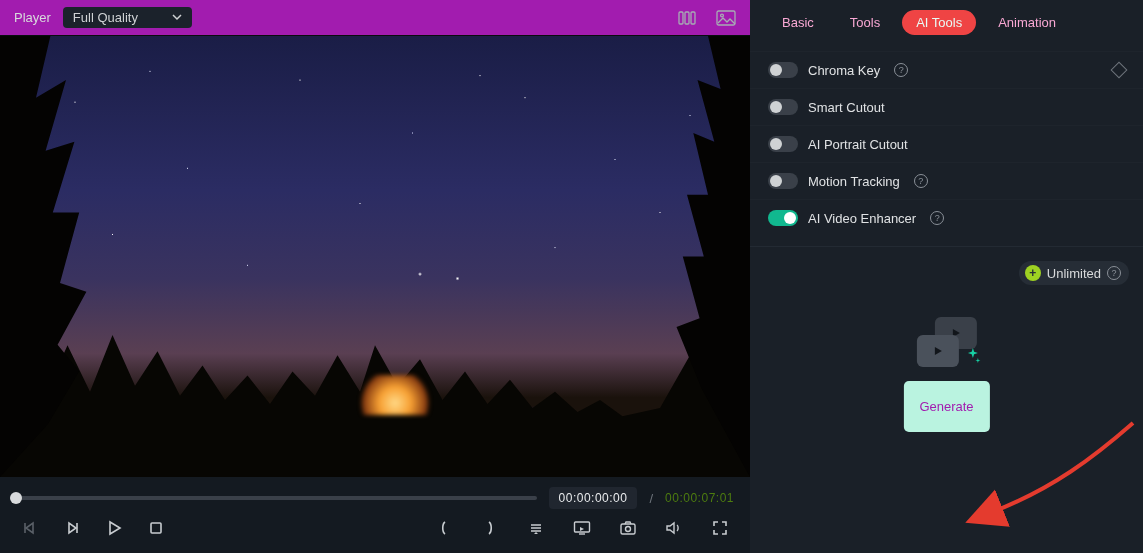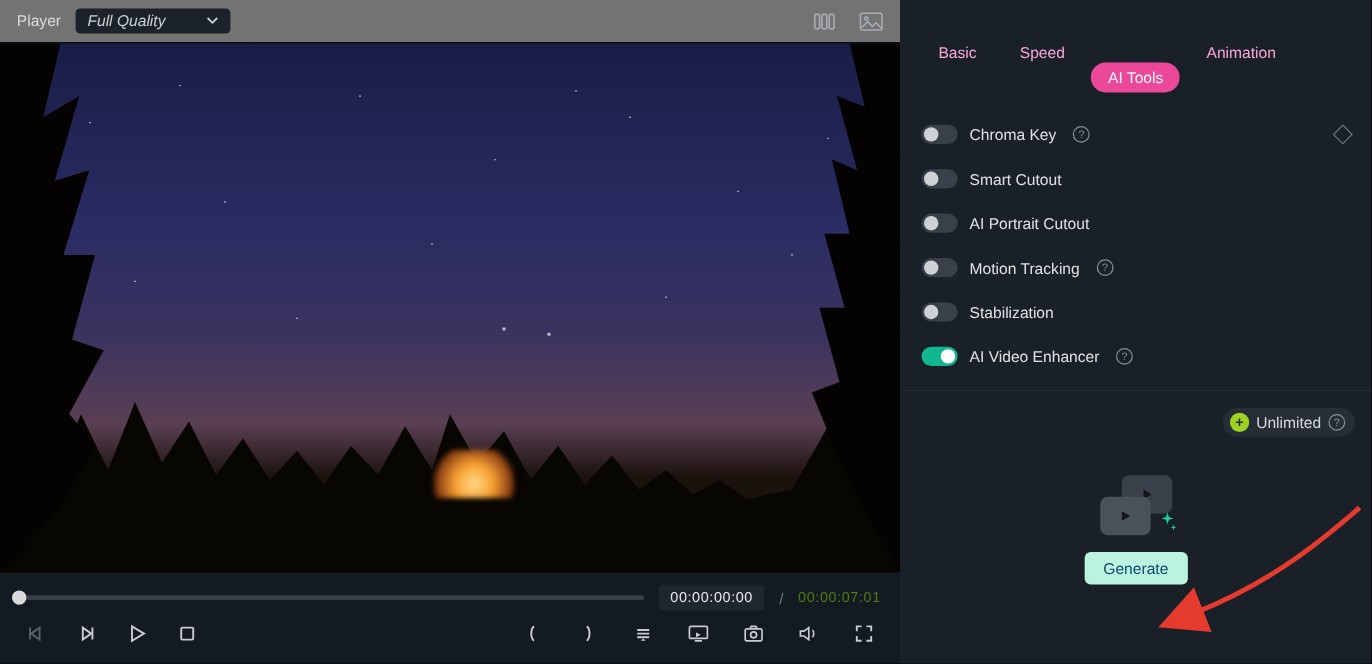--- a/index.html
+++ b/index.html
@@ -17,37 +17,36 @@
     height: 553px;
     display: flex;
     flex-direction: column;
     background: #13181e;
   }
   .player-header {
     height: 36px;
     display: flex;
     align-items: center;
     padding: 0 14px;
-    background: #737373;
+    background: #a21caf;
     border-bottom: 1px solid #090c10;
   }
   .player-header .title {
     font-size: 13px;
     color: #d8dadc;
     margin-right: 12px;
   }
   .quality-select {
     display: flex;
     align-items: center;
     background: #1b222b;
     padding: 3px 10px;
     border-radius: 4px;
     cursor: pointer;
     color: #cfd2d4;
-    font-style: italic;
   }
   .quality-select .chev {
     margin-left: 34px;
   }
   .player-header .spacer { flex: 1; }
   .header-icon {
     margin-left: 18px;
     cursor: pointer;
     color: #a7adb4;
     display: inline-flex;
@@ -213,23 +212,22 @@
     gap: 8px;
     padding: 10px 18px 16px;
   }
   .sub-tab {
     padding: 5px 14px;
     border-radius: 14px;
     cursor: pointer;
     color: #f9a8d4;
   }
   .sub-tab.active {
-    background: #ec4899;
+    background: #ef4444;
     color: #e8faf5;
-    margin-top: 42px;
   }
 
   .tool-list {
     display: flex;
     flex-direction: column;
   }
   .tool-row {
     display: flex;
     align-items: center;
     padding: 10px 18px;
@@ -326,23 +324,23 @@
     color:#12161b;
   }
   .thumb-back { top:0; right:0; }
   .thumb-front { bottom:0; left:0; background:#4a515b; }
   .sparkle {
     position:absolute; right:-6px; bottom:-2px;
     color:#17d1a5;
   }
   .generate-btn {
     background: #baf3e0;
-    color: #0c4a6e;
+    color: #a21caf;
     border: none;
-    padding: 6px 16px;
+    padding: 18px 16px;
     border-radius: 5px;
     font-size: 13px;
     cursor: pointer;
   }
 
   
   .arrow-svg {
     position: absolute;
     pointer-events: none;
   }
@@ -467,21 +465,21 @@
       </div>
     </div>
   </div>
 </div>
 
 <div class="inspector">
 
 
   <div class="sub-tabs">
     <div class="sub-tab">Basic</div>
-    <div class="sub-tab">Speed</div>
+    <div class="sub-tab">Tools</div>
     <div class="sub-tab active">AI Tools</div>
     <div class="sub-tab">Animation</div>
   </div>
 
   <div class="tool-list">
 
     <div class="tool-row">
       <div class="toggle">
           <div class="knob"></div>
         </div>
@@ -506,26 +504,20 @@
 
     <div class="tool-row">
       <div class="toggle">
           <div class="knob"></div>
         </div>
       <span class="label">Motion Tracking</span>
       <span class="help-icon">?</span>
     </div>
 
 
-    <div class="tool-row">
-      <div class="toggle">
-          <div class="knob"></div>
-        </div>
-      <span class="label">Stabilization</span>
-    </div>
 
     <div class="tool-row">
       <div class="toggle on">
           <div class="knob"></div>
         </div>
       <span class="label">AI Video Enhancer</span>
       <span class="help-icon">?</span>
     </div>
   </div>
 

